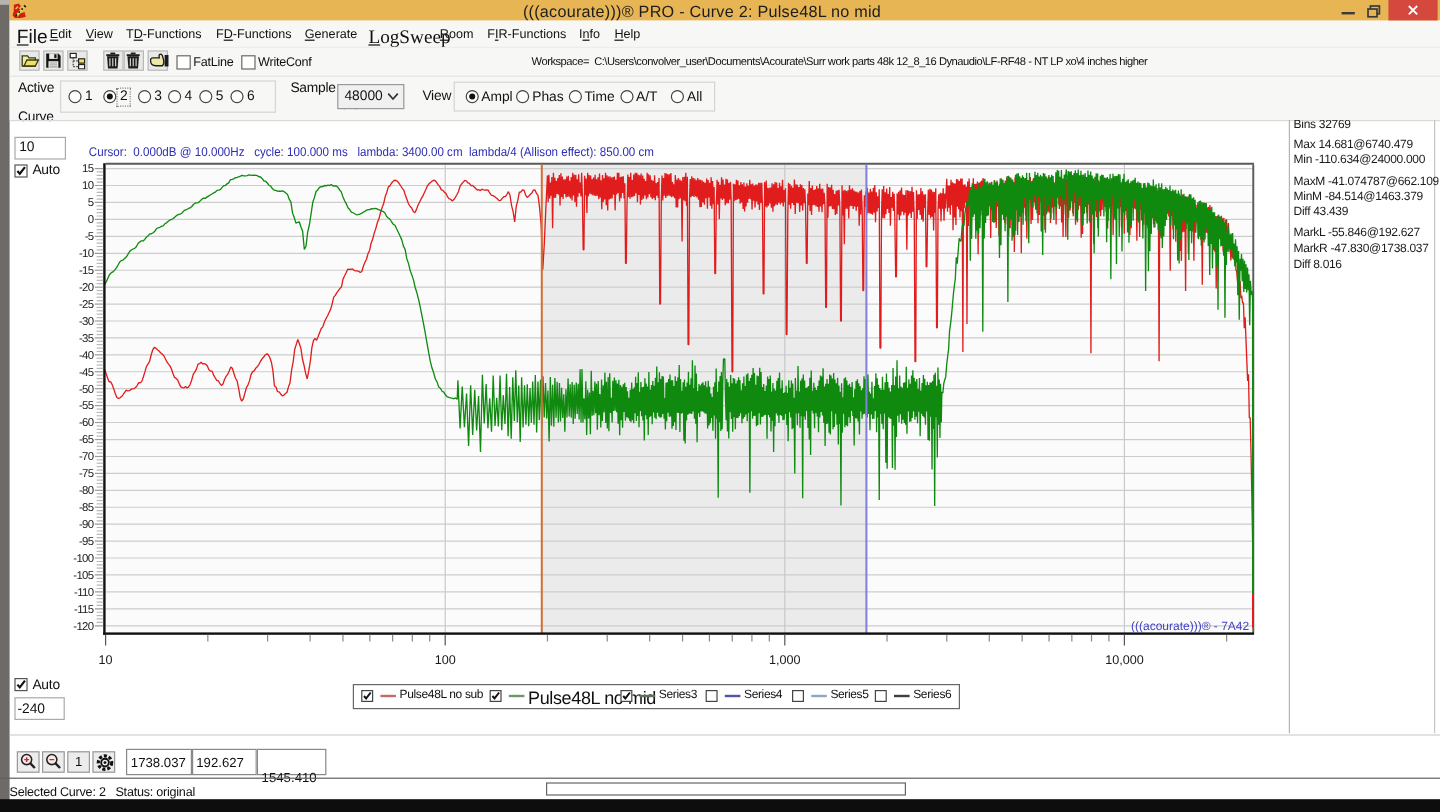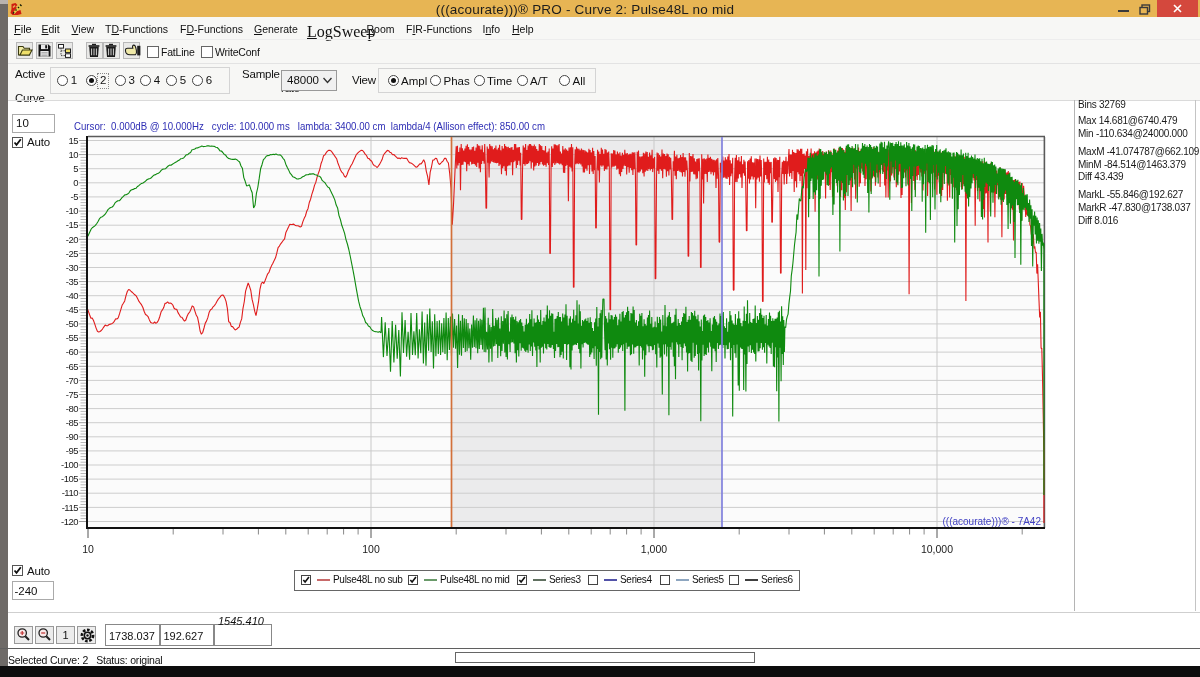--- a/index.html
+++ b/index.html
@@ -15,21 +15,21 @@
     <div class="abs" style="left:385px;top:2px;width:400px;text-align:center;font-size:13.5px;color:#1d1d1d;letter-spacing:0.2px">(((acourate)))® PRO - Curve 2: Pulse48L no mid</div>
     <div class="abs" style="left:1118px;top:10px;width:11px;height:2px;background:#3a3a3a"></div>
     <svg class="abs" style="left:1139px;top:3.5px" width="12" height="11" viewBox="0 0 12 11">
 <rect x="3" y="1" width="7.5" height="6.5" fill="none" stroke="#3a3a3a" stroke-width="1.4"></rect>
 <rect x="1" y="3.5" width="7.5" height="6.5" fill="#e7b554" stroke="#3a3a3a" stroke-width="1.4"></rect>
 </svg>
     <div class="abs" style="left:1157px;top:0;width:41px;height:17px;background:#d4483d"></div>
     <svg class="abs" style="left:1172px;top:3px" width="11" height="11" viewBox="0 0 11 11">
 <path d="M2 2L9 9M9 2L2 9" stroke="#fff" stroke-width="1.6"></path>
     </svg>
-    <div class="abs" style="left:14px;top:23px;font-size:11px;color:#111;white-space:pre;"><u>F</u>ile</div>
+    <div class="abs" style="left:14px;top:23px;font-size:16px;color:#111;white-space:pre;"><u>F</u>ile</div>
     <div class="abs" style="left:41.5px;top:23px;font-size:10.5px;color:#111;white-space:pre;"><u>E</u>dit</div>
     <div class="abs" style="left:71.5px;top:23px;font-size:10.5px;color:#111;white-space:pre;"><u>V</u>iew</div>
     <div class="abs" style="left:105px;top:23px;font-size:10.5px;color:#111;white-space:pre;">T<u>D</u>-Functions</div>
     <div class="abs" style="left:180px;top:23px;font-size:10.5px;color:#111;white-space:pre;">F<u>D</u>-Functions</div>
     <div class="abs" style="left:254px;top:23px;font-size:10.5px;color:#111;white-space:pre;"><u>G</u>enerate</div>
     <div class="abs" style="left:307px;top:23px;font-size:16px;color:#111;white-space:pre;font-family:Liberation Serif, serif;"><u>L</u>ogSweep</div>
     <div class="abs" style="left:366.5px;top:23px;font-size:10.5px;color:#111;white-space:pre;"><u>R</u>oom</div>
     <div class="abs" style="left:406px;top:23px;font-size:10.5px;color:#111;white-space:pre;">F<u>I</u>R-Functions</div>
     <div class="abs" style="left:482.5px;top:23px;font-size:10.5px;color:#111;white-space:pre;">I<u>n</u>fo</div>
     <div class="abs" style="left:512px;top:23px;font-size:10.5px;color:#111;white-space:pre;"><u>H</u>elp</div>
@@ -70,20 +70,21 @@
       </svg></div>
     <div class="abs" style="left:123px;top:41.5px;width:17.3px;height:17.5px;border:1px solid #b8b8b8;background:#e9e9e7"></div>
     <div class="abs" style="left:124px;top:42.5px"><svg width="18" height="14" viewBox="0 0 18 14">
         <path d="M1.5 6.8 Q1.5 5.2 3.5 5.2 L8.8 5.2 Q8 2.4 9.6 2.1 Q11.2 1.9 11.8 5 L12.4 7.4 Q13 10.4 11.4 11.8 L6 11.8 Q1.5 11.5 1.5 7.8 Z" fill="#efe9a8" stroke="#1c1c1c" stroke-width="1.1"></path>
         <rect x="13.2" y="2.8" width="3.2" height="9.6" fill="#1c1c1c"></rect>
       </svg></div>
     <div class="abs" style="left:147px;top:45.5px;width:12px;height:12px;border:1px solid #666;background:#fff"></div>
     <div class="abs" style="left:161px;top:46px;font-size:10.5px;color:#111;white-space:pre;letter-spacing:-0.2px;">FatLine</div>
     <div class="abs" style="left:201px;top:45.5px;width:12px;height:12px;border:1px solid #666;background:#fff"></div>
     <div class="abs" style="left:215px;top:46px;font-size:10.5px;color:#111;white-space:pre;letter-spacing:-0.2px;">WriteConf</div>
+    <div class="abs" style="left:443px;top:46px;font-size:9.3px;color:#111;white-space:pre;letter-spacing:-0.4px;">Workspace=&nbsp;&nbsp;C:\Users\convolver_user\Documents\Acourate\Surr work parts 48k 12_8_16 Dynaudio\LF-RF48 - NT LP xo\4 inches higher</div>
     <div class="abs" style="left:8px;top:62.5px;width:1192px;height:1px;background:#e3e3e3"></div>
     <div class="abs" style="left:15px;top:67.5px;font-size:11.5px;color:#111;white-space:pre;letter-spacing:-0.2px;">Active</div>
     <div class="abs" style="left:15px;top:81.5px;font-size:11.5px;color:#111;white-space:pre;letter-spacing:-0.2px;margin-top:10px;">Curve</div>
     <div class="abs" style="left:50px;top:67px;width:180px;height:27px;border:1px solid #d4d4d4"></div>
     <div class="abs" style="left:56.8px;top:75.0px;width:11px;height:11px;border:1px solid #444;border-radius:50%;background:#fff"></div>
     <div class="abs" style="left:70.8px;top:74px;font-size:11.5px;color:#111;white-space:pre;">1</div>
     <div class="abs" style="left:86.0px;top:75.0px;width:11px;height:11px;border:1px solid #444;border-radius:50%;background:#fff"></div>
     <div class="abs" style="left:89.0px;top:78.0px;width:5px;height:5px;border-radius:50%;background:#111"></div>
     <div class="abs" style="left:100.0px;top:74px;font-size:11.5px;color:#111;white-space:pre;">2</div>
     <div class="abs" style="left:114.5px;top:75.0px;width:11px;height:11px;border:1px solid #444;border-radius:50%;background:#fff"></div>
@@ -390,21 +391,21 @@
     <svg class="abs" style="left:302px;top:575.5px" width="8" height="8" viewBox="0 0 9 9">
       <path d="M1.5 4.5L3.5 6.8L7.8 1.2" stroke="#111" stroke-width="1.8" fill="none"></path>
     </svg>
     <div class="abs" style="left:317px;top:579px;width:13px;height:1.5px;background:#c86a6a"></div>
     <div class="abs" style="left:333px;top:574px;font-size:10px;color:#111;white-space:pre;letter-spacing:-0.3px;">Pulse48L no sub</div>
     <div class="abs" style="left:408px;top:574.5px;width:10px;height:10px;border:1px solid #444;background:#fff"></div>
     <svg class="abs" style="left:409px;top:575.5px" width="8" height="8" viewBox="0 0 9 9">
       <path d="M1.5 4.5L3.5 6.8L7.8 1.2" stroke="#111" stroke-width="1.8" fill="none"></path>
     </svg>
     <div class="abs" style="left:424px;top:579px;width:13px;height:1.5px;background:#6a9a6a"></div>
-    <div class="abs" style="left:440px;top:574px;font-size:10px;color:#111;white-space:pre;letter-spacing:-0.3px;">Pulse48L no mid</div>
+    <div class="abs" style="left:440px;top:574px;font-size:15px;color:#111;white-space:pre;letter-spacing:-0.3px;">Pulse48L no mid</div>
     <div class="abs" style="left:517px;top:574.5px;width:10px;height:10px;border:1px solid #444;background:#fff"></div>
     <svg class="abs" style="left:518px;top:575.5px" width="8" height="8" viewBox="0 0 9 9">
       <path d="M1.5 4.5L3.5 6.8L7.8 1.2" stroke="#111" stroke-width="1.8" fill="none"></path>
     </svg>
     <div class="abs" style="left:533px;top:579px;width:13px;height:1.5px;background:#607060"></div>
     <div class="abs" style="left:549px;top:574px;font-size:10px;color:#111;white-space:pre;letter-spacing:-0.3px;">Series3</div>
     <div class="abs" style="left:588px;top:574.5px;width:10px;height:10px;border:1px solid #444;background:#fff"></div>
     <div class="abs" style="left:604px;top:579px;width:13px;height:1.5px;background:#5252a8"></div>
     <div class="abs" style="left:620px;top:574px;font-size:10px;color:#111;white-space:pre;letter-spacing:-0.3px;">Series4</div>
     <div class="abs" style="left:660px;top:574.5px;width:10px;height:10px;border:1px solid #444;background:#fff"></div>
@@ -432,16 +433,16 @@
     <div class="abs" style="left:78.5px;top:626.5px"><svg width="17" height="17" viewBox="0 0 17 17">
         <circle cx="8.5" cy="8.5" r="5.6" fill="none" stroke="#111" stroke-width="2.6" stroke-dasharray="2.6 1.6"></circle>
         <circle cx="8.5" cy="8.5" r="3.2" fill="none" stroke="#111" stroke-width="1.6"></circle>
         <circle cx="8.5" cy="8.5" r="1.2" fill="#111"></circle>
       </svg></div>
     <div class="abs" style="left:105px;top:624px;width:54.5px;height:22px;border:1px solid #888;background:#fff"></div>
     <div class="abs" style="left:109px;top:629.5px;font-size:11px;color:#111;white-space:pre;">1738.037</div>
     <div class="abs" style="left:159.5px;top:624px;width:54.5px;height:22px;border:1px solid #888;background:#fff"></div>
     <div class="abs" style="left:163.5px;top:629.5px;font-size:11px;color:#111;white-space:pre;">192.627</div>
     <div class="abs" style="left:214px;top:624px;width:58px;height:22px;border:1px solid #888;background:#fff"></div>
-    <div class="abs" style="left:218px;top:615px;font-size:11px;color:#111;white-space:pre;font-style:italic;">1545.410</div>
+    <div class="abs" style="left:218px;top:643px;font-size:11px;color:#111;white-space:pre;">1545.410</div>
     <div class="abs" style="left:0px;top:648px;width:1200px;height:1px;background:#5f5f5f"></div>
     <div class="abs" style="left:8px;top:653.5px;font-size:10.5px;color:#111;white-space:pre;letter-spacing:-0.2px;">Selected Curve: 2&nbsp;&nbsp;&nbsp;Status: original</div>
     <div class="abs" style="left:455px;top:651.5px;width:300px;height:11.5px;border:1px solid #666;background:#fff"></div>
   </div>
 </body></html>

